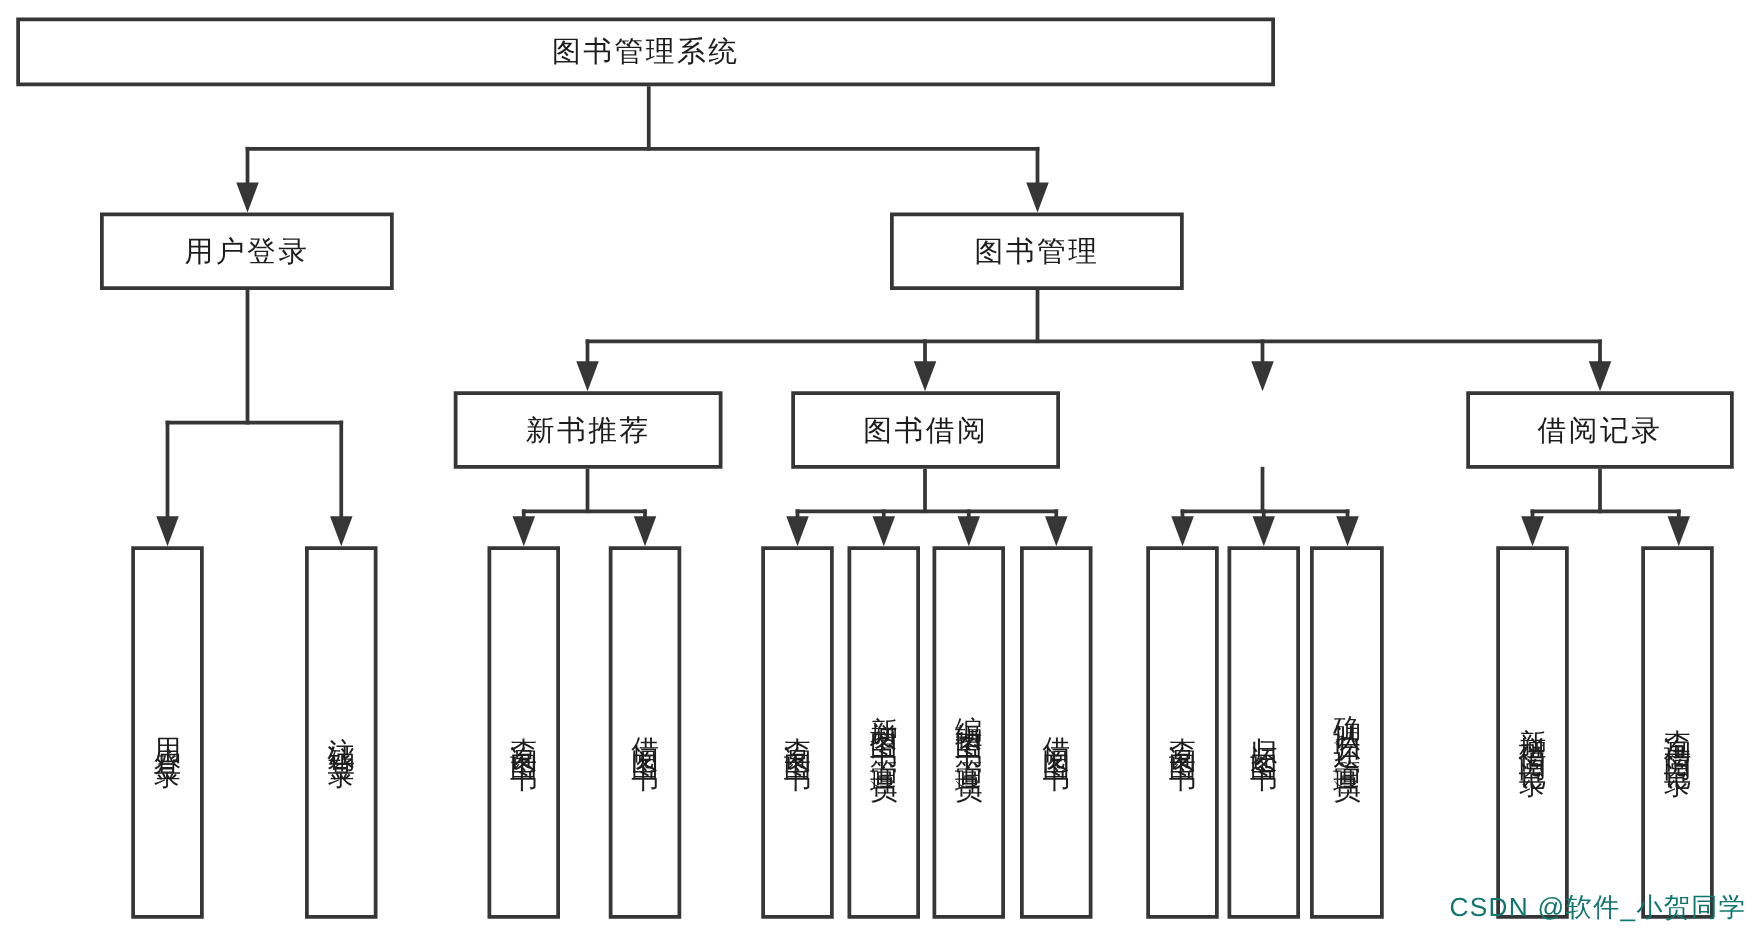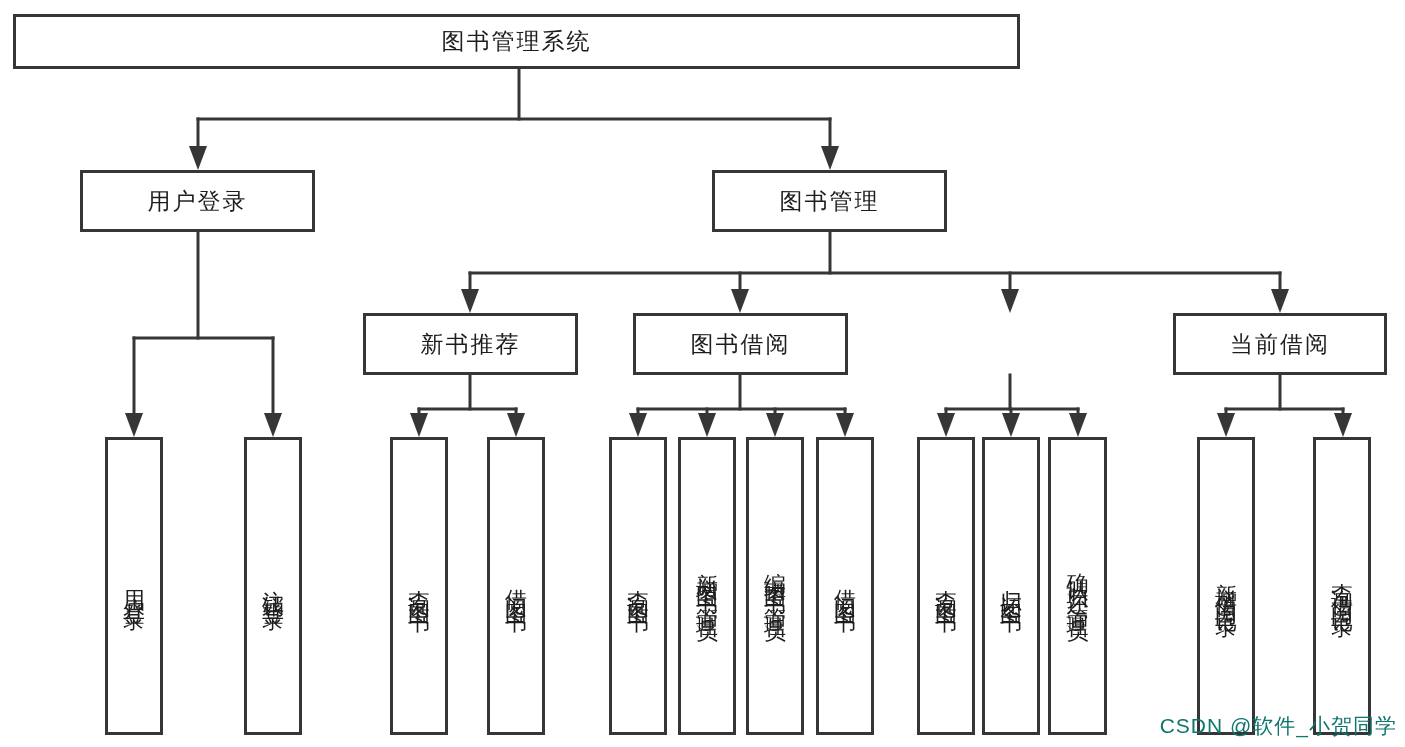--- a/index.html
+++ b/index.html
@@ -122,21 +122,21 @@
     </g>
   </svg>
 
   <div class="node" style="left:13px;top:14px;width:1007px;height:55px">图书管理系统</div>
 
   <div class="node" style="left:80px;top:170px;width:235px;height:62px">用户登录</div>
   <div class="node" style="left:363px;top:313px;width:215px;height:62px">新书推荐</div>
 
   <div class="node" style="left:712px;top:170px;width:235px;height:62px">图书管理</div>
   <div class="node" style="left:633px;top:313px;width:215px;height:62px">图书借阅</div>
-  <div class="node" style="left:1173px;top:313px;width:214px;height:62px">当前借阅</div>
+  <div class="node" style="left:1173px;top:313px;width:214px;height:62px">借阅记录</div>
 
   <div class="node v" style="left:105px;top:437px;width:58px;height:298px">用户登录</div>
   <div class="node v" style="left:244px;top:437px;width:58px;height:298px">注销登录</div>
 
   <div class="node v" style="left:390px;top:437px;width:58px;height:298px">查询图书</div>
   <div class="node v" style="left:487px;top:437px;width:58px;height:298px">借阅图书</div>
 
   <div class="node v" style="left:609px;top:437px;width:58px;height:298px">查询图书</div>
   <div class="node v" style="left:678px;top:437px;width:58px;height:298px">新增图书（管理员）</div>
   <div class="node v" style="left:746px;top:437px;width:58px;height:298px">编辑图书（管理员）</div>

